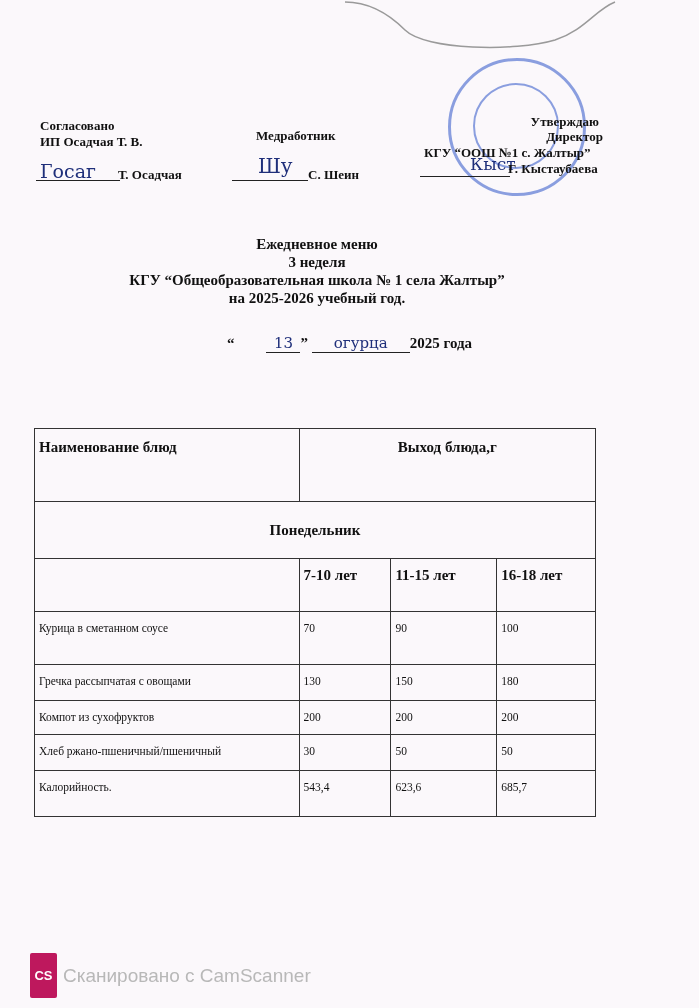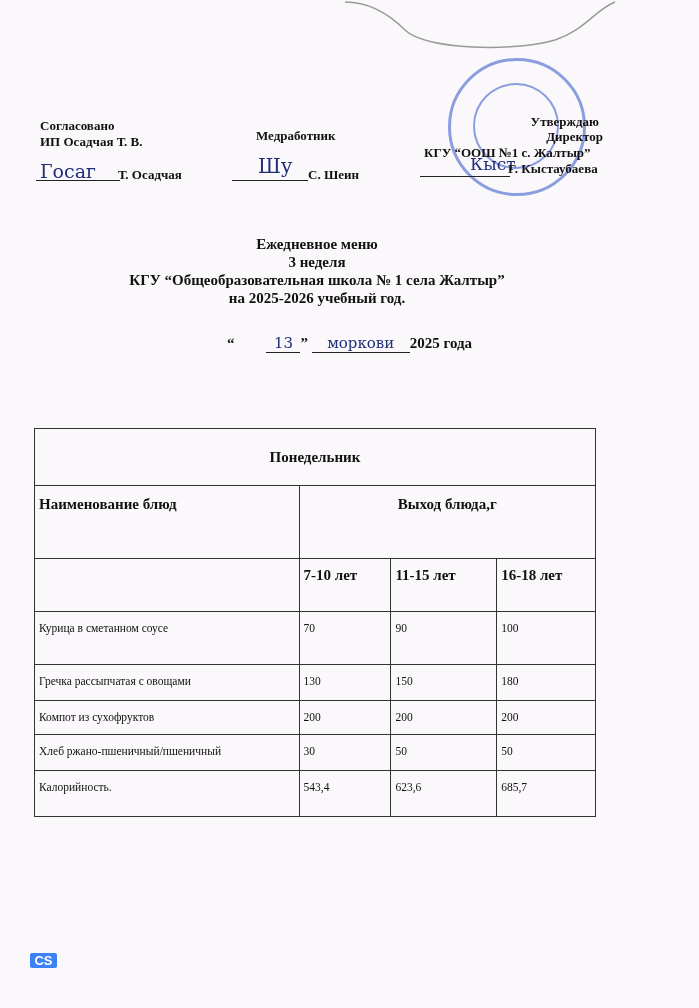--- a/index.html
+++ b/index.html
@@ -17,21 +17,21 @@
   table.menu { position:absolute; left:34px; top:428px; border-collapse:collapse; width:562px; }
   table.menu td { border:1px solid #333; padding:0 4px; vertical-align:middle; font-size:11.5px; }
   .menu .day { height:56px; text-align:center; font-weight:bold; font-size:15px; }
   .menu .h2 { height:62px; font-weight:bold; font-size:15px; vertical-align:top; padding-top:10px; }
   .menu .h3 { height:44px; font-weight:bold; font-size:15px; vertical-align:top; padding-top:8px; }
   .menu .row td { vertical-align:top; padding-top:10px; }
   .stamp { position:absolute; left:448px; top:58px; width:132px; height:132px; border-radius:50%;
            border:3px solid #2f56c9; opacity:0.55; }
   .stamp .inner { position:absolute; left:22px; top:22px; width:82px; height:82px; border-radius:50%; border:2px solid #2f56c9; }
   .watermark { position:absolute; left:30px; top:953px; font-family:"Liberation Sans", sans-serif; font-size:19px; color:#b8b8b8; display:flex; align-items:center; gap:6px; }
-  .cs-icon { width:27px; height:15px; background:#3b82f6; color:#fff; font-weight:bold; font-size:13px; display:flex; align-items:center; justify-content:center; border-radius:2px; }
+  .cs-icon { width:27px; height:45px; background:#be185d; color:#fff; font-weight:bold; font-size:13px; display:flex; align-items:center; justify-content:center; border-radius:2px; }
   .fold { position:absolute; left:345px; top:0; width:300px; height:60px; }
 </style>
 </head>
 <body>
 
 <svg class="fold" viewBox="0 0 300 60">
   <path d="M0 2 C 20 2, 40 10, 60 30 C 80 50, 170 52, 210 40 C 240 30, 250 10, 270 2" stroke="#9a9a9a" stroke-width="1.5" fill="none"></path>
 </svg>
 
 <div class="abs hdr-text" style="left:40px;top:118px;text-align:center;">Согласовано</div>
@@ -58,37 +58,37 @@
 
 <div class="title-block">
   <div>Ежедневное меню</div>
   <div>3 неделя</div>
   <div>КГУ “Общеобразовательная школа № 1 села Жалтыр”</div>
   <div>на 2025-2026 учебный год.</div>
 </div>
 
 <div class="date-line">
   <span>“</span><span class="handwrite" style="display:inline-block;width:34px;border-bottom:1px solid #222;font-weight:normal;margin-left:32px;">13</span><span>”</span>
-  <span class="handwrite" style="display:inline-block;width:98px;border-bottom:1px solid #222;font-weight:normal;">моркови</span><span>2025 года</span>
+  <span class="handwrite" style="display:inline-block;width:98px;border-bottom:1px solid #222;font-weight:normal;">огурца</span><span>2025 года</span>
 </div>
 
 <table class="menu">
   <colgroup>
       <col style="width:265px">
       <col style="width:92px">
       <col style="width:106px">
       <col style="width:99px">
     </colgroup>
   <tbody>
       <tr>
-    <td class="day" colspan="4">Понедельник</td>
+    <td class="h2">Наименование блюд</td>
+    <td class="h2" colspan="3" style="text-align:center;">Выход блюда,г</td>
   </tr>
   <tr>
-    <td class="h2">Наименование блюд</td>
-    <td class="h2" colspan="3" style="text-align:center;">Выход блюда,г</td>
+    <td class="day" colspan="4">Понедельник</td>
   </tr>
   <tr>
     <td class="h3"></td>
     <td class="h3">7-10 лет</td>
     <td class="h3">11-15 лет</td>
     <td class="h3">16-18 лет</td>
   </tr>
   <tr class="row" style="height:53px;">
     <td>Курица в сметанном соусе</td>
     <td>70</td>
@@ -117,13 +117,14 @@
     <td>Калорийность.</td>
     <td>543,4</td>
     <td>623,6</td>
     <td>685,7</td>
   </tr>
 </tbody>
   </table>
 
 <div class="watermark">
   <span class="cs-icon">CS</span>
+  <span>Сканировано с CamScanner</span>
 </div>
 
 </body></html>

